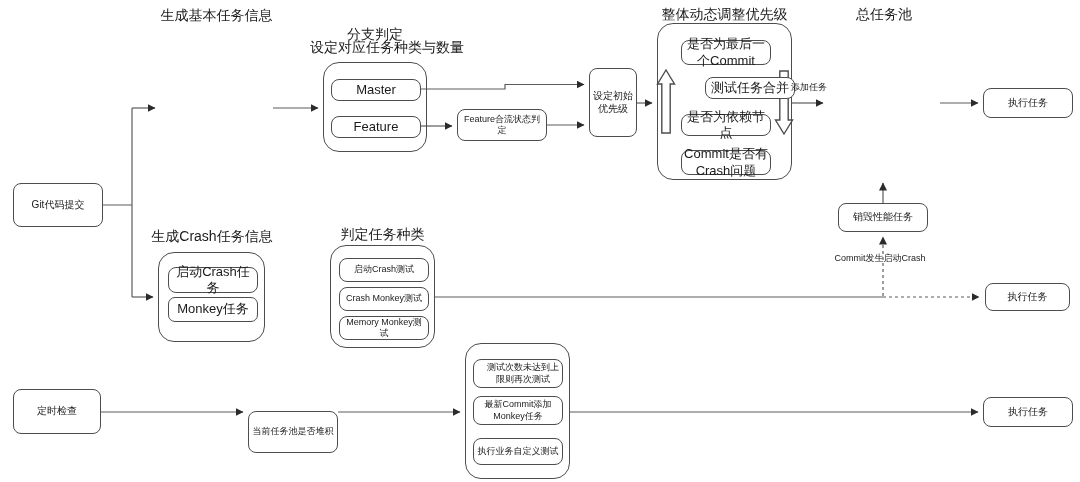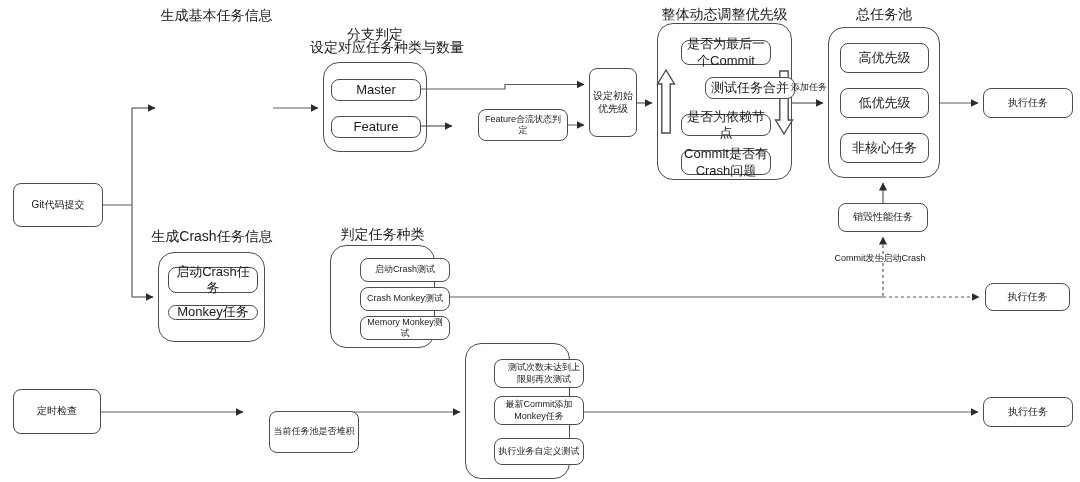--- a/index.html
+++ b/index.html
@@ -5,21 +5,21 @@
   html,body{margin:0;padding:0;background:#ffffff;}
   body{width:1080px;height:482px;font-family:"Liberation Sans",sans-serif;color:#1a1a1a;}
   .canvas{position:relative;width:1080px;height:482px;overflow:hidden;background:#ffffff;}
   svg.connectors{position:absolute;left:0;top:0;z-index:0;pointer-events:none;}
   .node,.gbox{
     position:absolute;background:#ffffff;border:1.4px solid #4d4d4d;border-radius:8px;
     display:flex;align-items:center;justify-content:center;text-align:center;
     font-size:10px;line-height:1.25;padding:1px 2px;box-sizing:border-box;z-index:1;
   }
   .gbox{font-size:13px;}
-  .sm{font-size:9px;margin-left:21px;}
+  .sm{font-size:9px;}
   .group{position:absolute;border:1.4px solid #4d4d4d;border-radius:16px;background:transparent;box-sizing:border-box;z-index:1;}
   .gtitle{position:absolute;font-size:14px;text-align:center;z-index:1;white-space:nowrap;}
   .gtitle .tline{display:block;}
   .lbl{position:absolute;font-size:9px;text-align:center;z-index:1;white-space:nowrap;}
 </style>
 </head>
 <body>
 
 <div class="canvas">
 
@@ -75,35 +75,30 @@
   <div class="group" style="left:657px;top:23px;width:135px;height:157px;">
     <div class="gbox" style="left:23px;top:16px;width:90px;height:25px;">是否为最后一个Commit</div>
     <div class="gbox" style="left:23px;top:53px;width:90px;height:22px;margin-left:24px;">测试任务合并</div>
     <div class="gbox" style="left:23px;top:90px;width:90px;height:22px;">是否为依赖节点</div>
     <div class="gbox" style="left:23px;top:126px;width:90px;height:25px;">Commit是否有Crash问题</div>
   </div>
 
   <div class="lbl" style="left:786px;top:81px;width:46px;">添加任务</div>
 
   <div class="gtitle" style="left:828px;top:6px;width:112px;">总任务池</div>
-  <div class="group" style="left:828px;top:27px;width:112px;height:151px;">
-    <div class="gbox" style="left:11px;top:15px;width:89px;height:30px;">高优先级</div>
-    <div class="gbox" style="left:11px;top:60px;width:89px;height:30px;">低优先级</div>
-    <div class="gbox" style="left:11px;top:105px;width:89px;height:30px;">非核心任务</div>
-  </div>
 
   <div class="node" style="left:983px;top:88px;width:90px;height:30px;">执行任务</div>
 
   <div class="node" style="left:838px;top:203px;width:90px;height:29px;">销毁性能任务</div>
   <div class="lbl" style="left:820px;top:252px;width:120px;">Commit发生启动Crash</div>
 
   <div class="gtitle" style="left:147px;top:228px;width:130px;">生成Crash任务信息</div>
   <div class="group" style="left:158px;top:252px;width:107px;height:90px;padding-left:43px;">
     <div class="gbox" style="left:9px;top:14px;width:90px;height:26px;">启动Crash任务</div>
-    <div class="gbox" style="left:9px;top:52px;width:90px;height:15px;">Monkey任务</div>
+    <div class="gbox" style="left:9px;top:44px;width:90px;height:25px;border-radius:7px;">Monkey任务</div>
   </div>
 
   <div class="gtitle" style="left:330px;top:226px;width:105px;">判定任务种类</div>
   <div class="group" style="left:330px;top:245px;width:105px;height:103px;">
     <div class="gbox sm" style="left:8px;top:12px;width:90px;height:24px;">启动Crash测试</div>
     <div class="gbox sm" style="left:8px;top:41px;width:90px;height:24px;">Crash Monkey测试</div>
     <div class="gbox sm" style="left:8px;top:70px;width:90px;height:24px;">Memory Monkey测试</div>
   </div>
 
   <div class="node" style="left:985px;top:283px;width:85px;height:28px;">执行任务</div>

